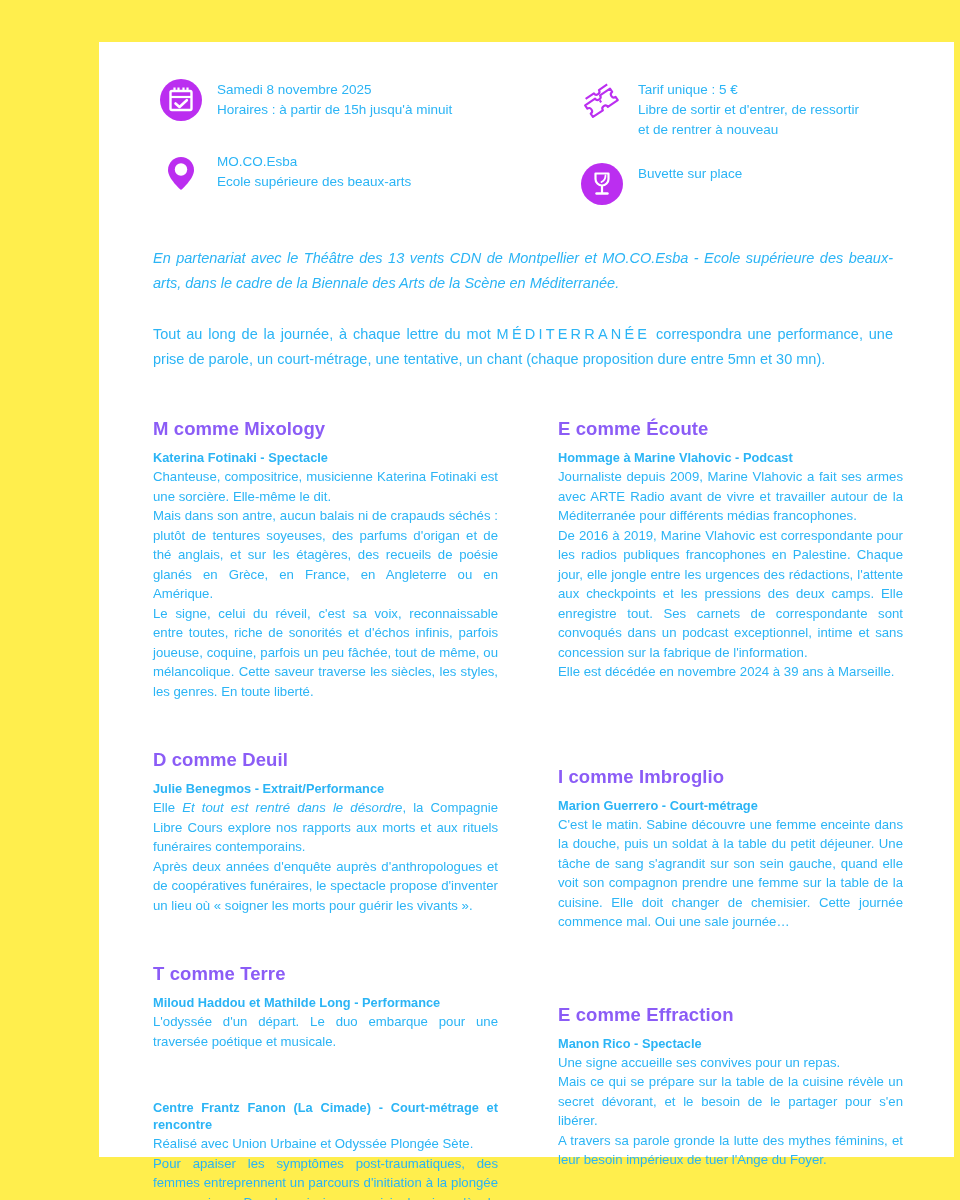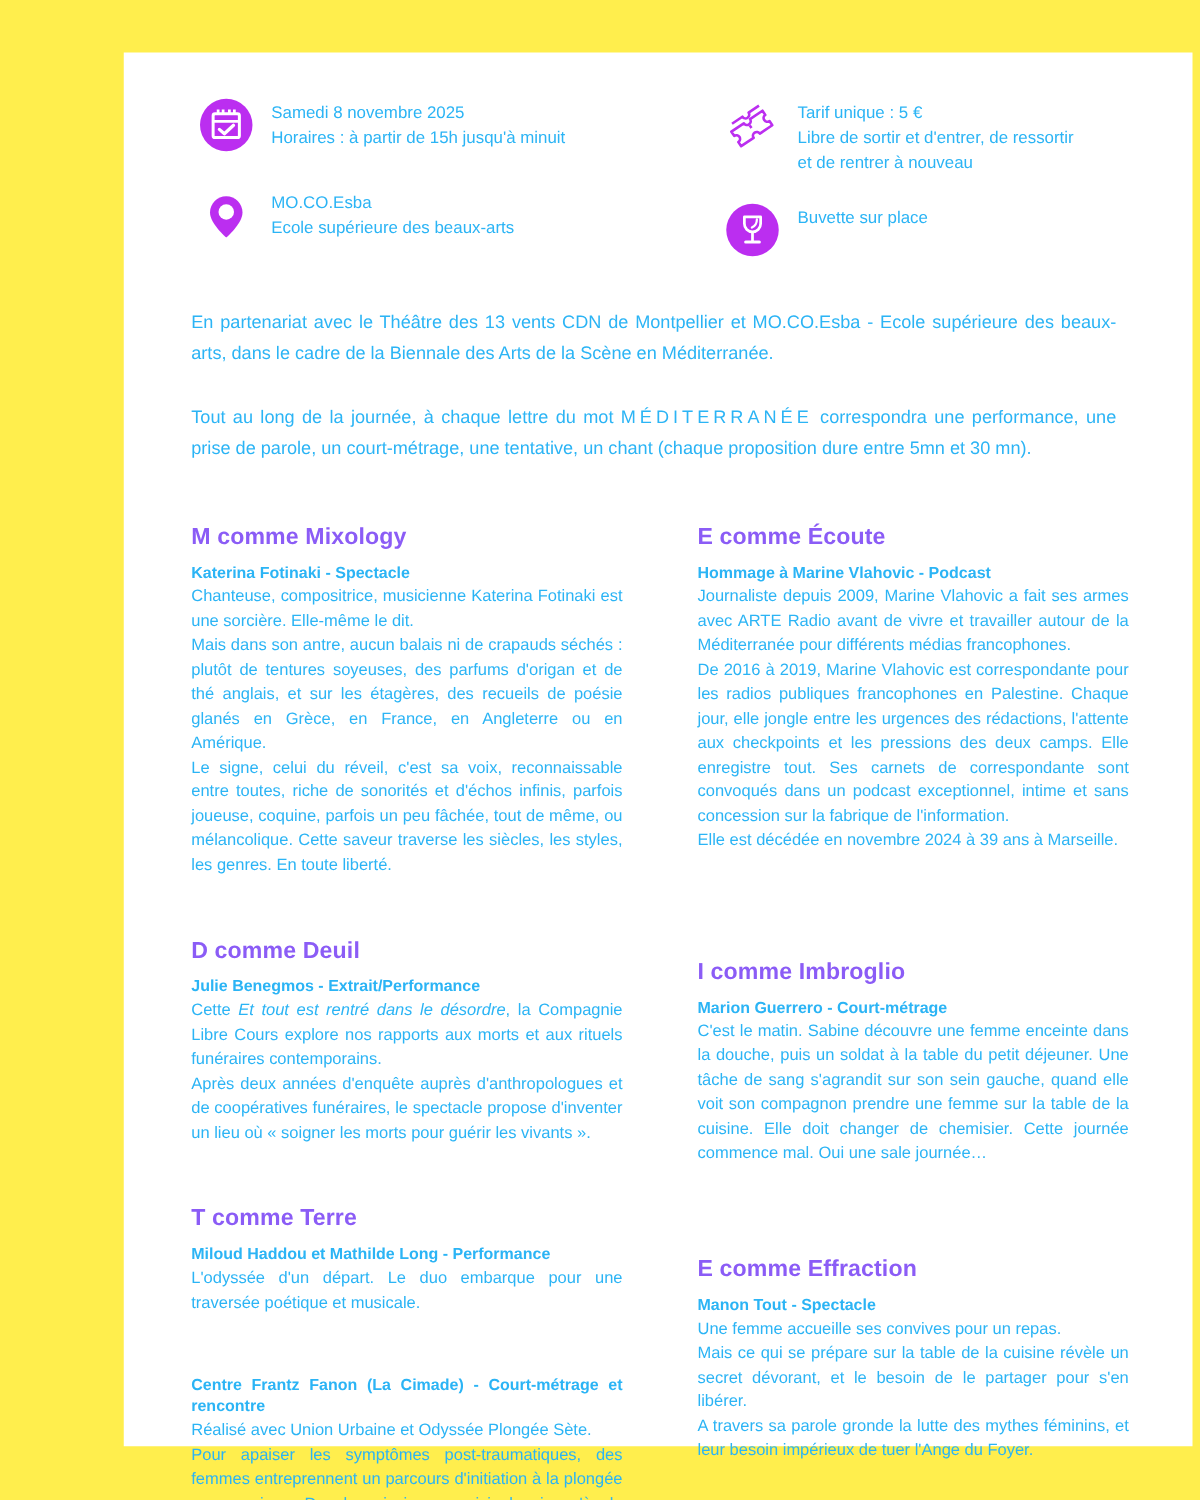--- a/index.html
+++ b/index.html
@@ -64,20 +64,21 @@
   
   .intro {
     margin-top: 18px;
     color: #2bb4f5;
     font-size: 14.5px;
     line-height: 25px;
     text-align: justify;
     width: 740px;
   }
   .intro .italic {
+    font-style: italic;
   }
   .intro p { margin: 0 0 26px 0; }
   .intro p:last-child { margin-bottom: 0; }
   .spaced-word { letter-spacing: 3.2px; }
 
   
   .columns {
     margin-top: 46px;
     display: flex;
     width: 750px;
@@ -217,21 +218,21 @@
             <p>Le signe, celui du réveil, c'est sa voix, reconnaissable entre toutes, riche de sonorités et d'échos infinis, parfois joueuse, coquine, parfois un peu fâchée, tout de même, ou mélancolique. Cette saveur traverse les siècles, les styles, les genres. En toute liberté.</p>
           </div>
         </div>
 
         <div class="gap-lg"></div>
 
         <div class="section">
           <h2>D comme Deuil</h2>
           <h3>Julie Benegmos - Extrait/Performance</h3>
           <div class="body">
-            <p><span>Cette </span><i>Et tout est rentré dans le désordre</i><span>, la Compagnie Libre Cours explore nos rapports aux morts et aux rituels funéraires contemporains.</span></p>
+            <p><span>Elle </span><i>Et tout est rentré dans le désordre</i><span>, la Compagnie Libre Cours explore nos rapports aux morts et aux rituels funéraires contemporains.</span></p>
             <p><span>Après deux années d'enquête auprès d'anthropologues et de coopératives funéraires, le spectacle propose d'inventer un lieu où « soigner les morts pour guérir les vivants ».</span></p>
           </div>
         </div>
 
         <div class="gap-lg"></div>
 
         <div class="section">
           <h2>T comme Terre</h2>
           <h3>Miloud Haddou et Mathilde Long - Performance</h3>
           <div class="body">
@@ -270,23 +271,23 @@
           <h3>Marion Guerrero - Court-métrage</h3>
           <div class="body">
             <p>C'est le matin. Sabine découvre une femme enceinte dans la douche, puis un soldat à la table du petit déjeuner. Une tâche de sang s'agrandit sur son sein gauche, quand elle voit son compagnon prendre une femme sur la table de la cuisine. Elle doit changer de chemisier. Cette journée commence mal. Oui une sale journée…</p>
           </div>
         </div>
 
         <div style="height:46px"></div>
 
         <div class="section">
           <h2>E comme Effraction</h2>
-          <h3>Manon Tout - Spectacle</h3>
-          <div class="body">
-            <p><span>Une femme accueille ses convives pour un repas.</span></p>
+          <h3>Manon Rico - Spectacle</h3>
+          <div class="body">
+            <p><span>Une signe accueille ses convives pour un repas.</span></p>
             <p><span>Mais ce qui se prépare sur la table de la cuisine révèle un secret dévorant, et le besoin de le partager pour s'en libérer.</span></p>
             <p><span>A travers sa parole gronde la lutte des mythes féminins, et leur besoin impérieux de tuer l'Ange du Foyer.</span></p>
           </div>
         </div>
 
       </div>
     </div>
 
   </div>
 </div>

